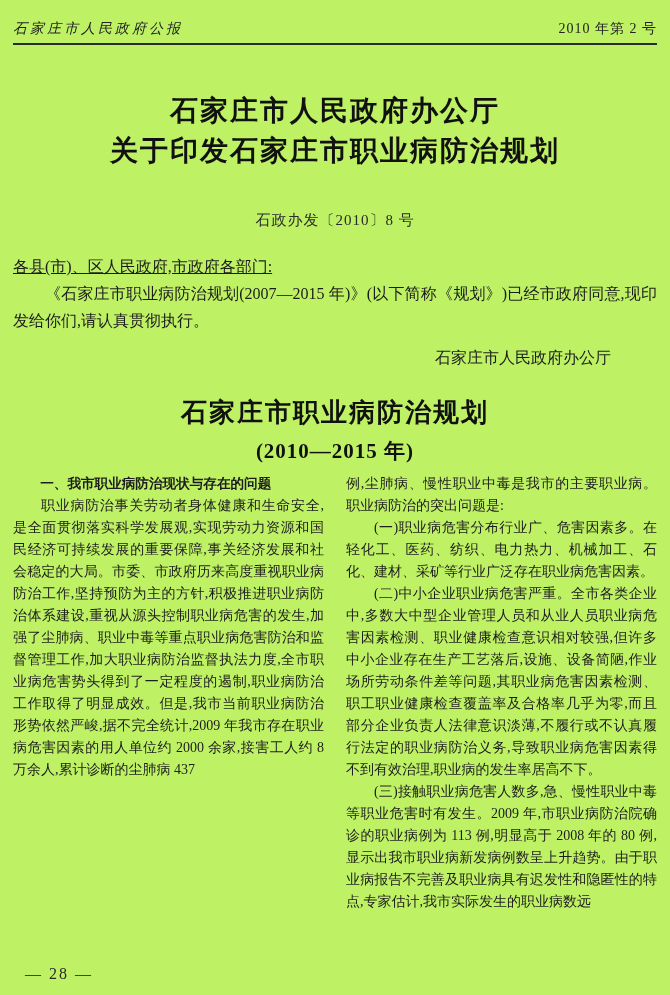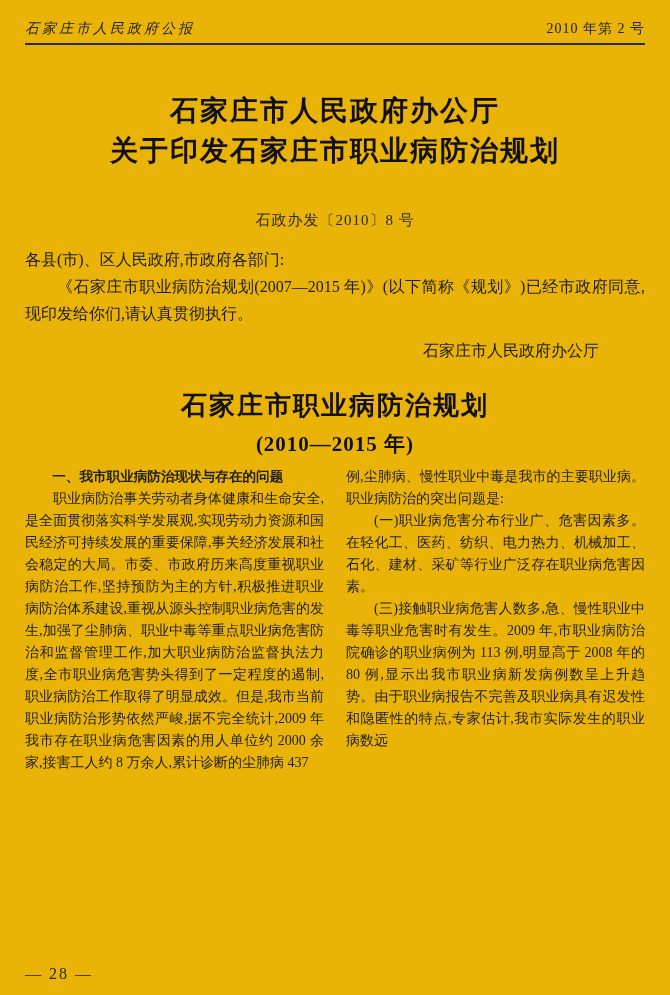--- a/index.html
+++ b/index.html
@@ -6,23 +6,23 @@
   html,body { width:670px; height:995px; }
   body {
     font-family: "Liberation Serif", "DejaVu Serif", serif;
     background:#fbfbf8;
     color:#1c1c1c;
     -webkit-font-smoothing:antialiased;
   }
   .page {
     position:relative;
     width:670px; height:995px;
-    padding:0 25px;
+    padding:0 13px;
     overflow:hidden;
-    background:#eab308;
+    background:#bef264;
   }
   .header {
     display:flex;
     justify-content:space-between;
     align-items:flex-end;
     padding-top:20px;
     padding-bottom:5px;
     border-bottom:2px solid #2b2b2b;
   }
   .header .pub {
@@ -46,23 +46,24 @@
     color:#111;
   }
   .doc-number {
     margin-top:40px;
     text-align:center;
     font-size:15px;
     letter-spacing:1px;
     color:#2a2a2a;
   }
   .salutation {
-    margin-top:17px;
+    margin-top:24px;
     font-size:16px;
     line-height:26px;
+    text-decoration:underline;
   }
   .notice-body {
     font-size:16px;
     line-height:27px;
     text-indent:2em;
     text-align:justify;
   }
   .signature { margin-top:10px; text-align:right; font-size:16px; line-height:28px; }
   .signature .name { padding-right:46px; }
   .signature .date { padding-right:66px; }
@@ -137,19 +138,20 @@
   <div class="plan-subtitle">(2010—2015 年)</div>
 
   <div class="columns">
     <div class="col">
       <p class="sec-heading">一、我市职业病防治现状与存在的问题</p>
       <p>职业病防治事关劳动者身体健康和生命安全,是全面贯彻落实科学发展观,实现劳动力资源和国民经济可持续发展的重要保障,事关经济发展和社会稳定的大局。市委、市政府历来高度重视职业病防治工作,坚持预防为主的方针,积极推进职业病防治体系建设,重视从源头控制职业病危害的发生,加强了尘肺病、职业中毒等重点职业病危害防治和监督管理工作,加大职业病防治监督执法力度,全市职业病危害势头得到了一定程度的遏制,职业病防治工作取得了明显成效。但是,我市当前职业病防治形势依然严峻,据不完全统计,2009 年我市存在职业病危害因素的用人单位约 2000 余家,接害工人约 8 万余人,累计诊断的尘肺病 437</p>
     </div>
     <div class="col">
       <p class="no-indent">例,尘肺病、慢性职业中毒是我市的主要职业病。职业病防治的突出问题是:</p>
       <p>(一)职业病危害分布行业广、危害因素多。在轻化工、医药、纺织、电力热力、机械加工、石化、建材、采矿等行业广泛存在职业病危害因素。</p>
+      <p>(二)中小企业职业病危害严重。全市各类企业中,多数大中型企业管理人员和从业人员职业病危害因素检测、职业健康检查意识相对较强,但许多中小企业存在生产工艺落后,设施、设备简陋,作业场所劳动条件差等问题,其职业病危害因素检测、职工职业健康检查覆盖率及合格率几乎为零,而且部分企业负责人法律意识淡薄,不履行或不认真履行法定的职业病防治义务,导致职业病危害因素得不到有效治理,职业病的发生率居高不下。</p>
       <p>(三)接触职业病危害人数多,急、慢性职业中毒等职业危害时有发生。2009 年,市职业病防治院确诊的职业病例为 113 例,明显高于 2008 年的 80 例,显示出我市职业病新发病例数呈上升趋势。由于职业病报告不完善及职业病具有迟发性和隐匿性的特点,专家估计,我市实际发生的职业病数远</p>
     </div>
   </div>
 
   <div class="footer">— 28 —</div>
 
 </div>
 
 </body></html>

